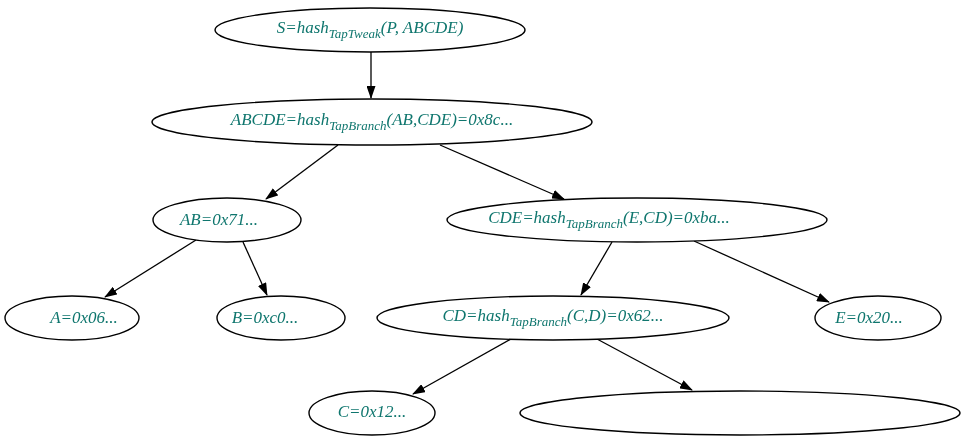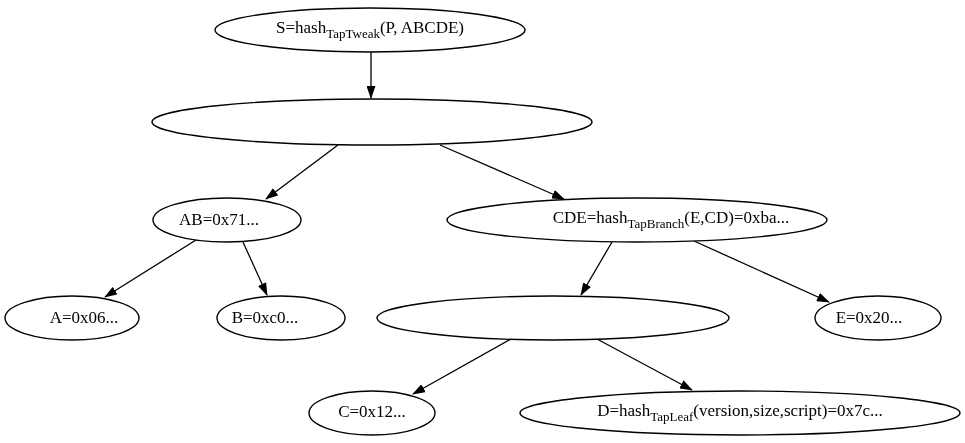--- a/index.html
+++ b/index.html
@@ -29,21 +29,22 @@
   .graph-svg line {
     stroke: #000000;
     stroke-width: 1.3;
   }
   .nlabel {
     position: absolute;
     transform: translate(-50%, -54%);
     white-space: nowrap;
     font-size: 17px;
     line-height: 1;
-    color: #000000;
+    color: #0f766e;
+    font-style: italic;
   }
   .nlabel .sub {
     font-size: 13px;
     vertical-align: -5px;
   }
 </style>
 </head>
 <body>
 
 <div class="canvas">
@@ -72,29 +73,30 @@
     <ellipse cx="72" cy="318" rx="67" ry="22"></ellipse>
     <ellipse cx="281" cy="318" rx="64" ry="22"></ellipse>
     <ellipse cx="553" cy="318" rx="176" ry="22"></ellipse>
     <ellipse cx="878" cy="318" rx="63" ry="22"></ellipse>
     <ellipse cx="372" cy="413" rx="63" ry="22"></ellipse>
     <ellipse cx="740" cy="413" rx="220" ry="22"></ellipse>
   </svg>
 
   <div class="nlabel" style="left:370px; top:30px"><span>S=hash</span><span class="sub">TapTweak</span><span>(P, ABCDE)</span></div>
 
+  <div class="nlabel" style="left:372px; top:122px"><span>ABCDE=hash</span><span class="sub">TapBranch</span><span>(AB,CDE)=0x8c...</span></div>
 
   <div class="nlabel" style="left:219px; top:220px"><span>AB=0x71...</span></div>
 
-  <div class="nlabel" style="left:671px; top:220px"><span>CDE=hash</span><span class="sub">TapBranch</span><span>(E,CD)=0xba...</span></div>
+  <div class="nlabel" style="left:609px; top:220px"><span>CDE=hash</span><span class="sub">TapBranch</span><span>(E,CD)=0xba...</span></div>
 
   <div class="nlabel" style="left:84px; top:318px"><span>A=0x06...</span></div>
 
   <div class="nlabel" style="left:265px; top:318px"><span>B=0xc0...</span></div>
 
+  <div class="nlabel" style="left:553px; top:318px"><span>CD=hash</span><span class="sub">TapBranch</span><span>(C,D)=0x62...</span></div>
 
   <div class="nlabel" style="left:869px; top:318px"><span>E=0x20...</span></div>
 
   <div class="nlabel" style="left:372px; top:412px"><span>C=0x12...</span></div>
 
-  <div class="nlabel" style="left:740px; top:413px"><span>D=hash</span><span class="sub">TapLeaf</span><span>(version,size,script)=0x7c...</span></div>
 
 </div>
 
 </body></html>

